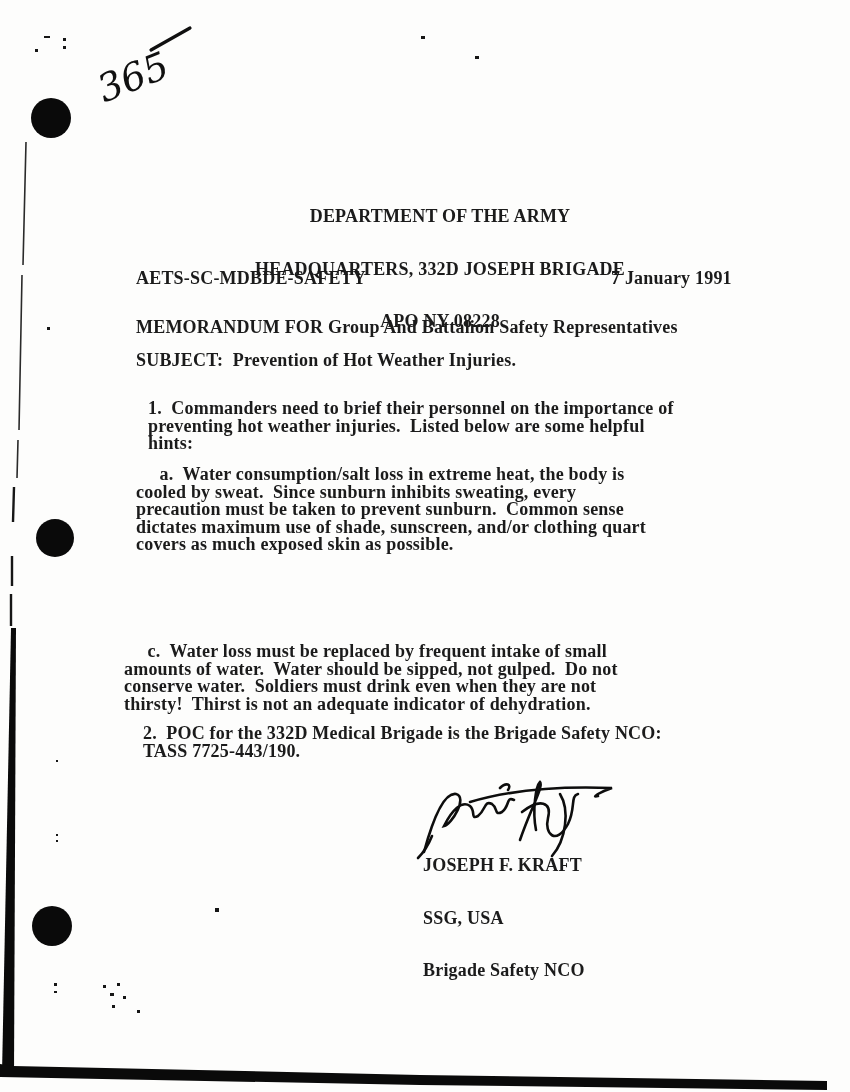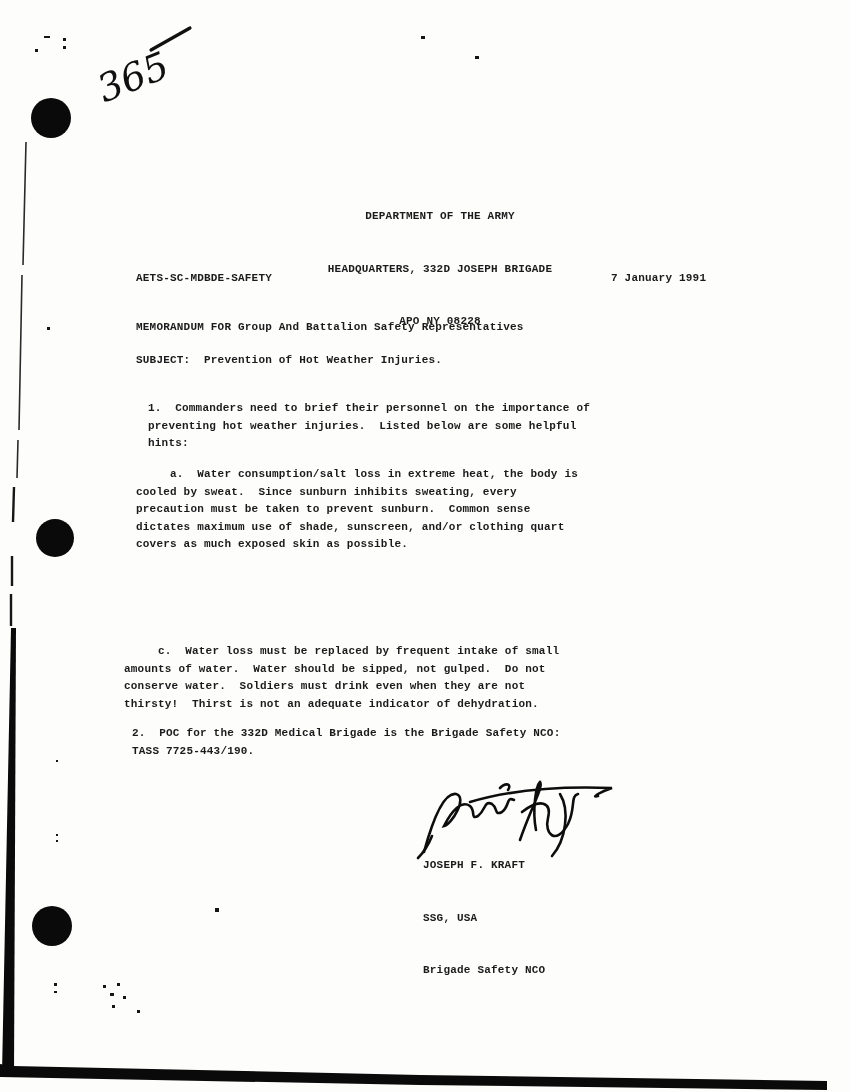--- a/index.html
+++ b/index.html
@@ -8,24 +8,25 @@
     width:850px; height:1092px;
     margin:0 auto;
     background:#fdfdfc;
     overflow:hidden;
     font-family:"Liberation Mono","DejaVu Sans Mono",monospace;
     color:#1b1b1b;
   }
   .txt {
     position:absolute;
     white-space:pre;
-    font-size:11px;
+    font-size:18px;
     line-height:17.5px;
     font-weight:bold;
     letter-spacing:0.2px;
+    font-family:Liberation Serif, serif;
   }
   .center-block { left:35px; width:810px; text-align:center; }
   .artifact { position:absolute; }
   .handwritten-wrap { position:absolute; left:78px; top:20px; width:130px; height:90px; }
   .sig-wrap { position:absolute; left:400px; top:775px; width:240px; height:95px; }
 </style>
 </head>
 <body>
 
 <div class="page">
@@ -88,21 +89,21 @@
 hints:</div>
   <div class="txt" style="left:136px; top:466px;">     a.  Water consumption/salt loss in extreme heat, the body is
 cooled by sweat.  Since sunburn inhibits sweating, every
 precaution must be taken to prevent sunburn.  Common sense
 dictates maximum use of shade, sunscreen, and/or clothing quart
 covers as much exposed skin as possible.</div>
   <div class="txt" style="left:124px; top:643px;">     c.  Water loss must be replaced by frequent intake of small
 amounts of water.  Water should be sipped, not gulped.  Do not
 conserve water.  Soldiers must drink even when they are not
 thirsty!  Thirst is not an adequate indicator of dehydration.</div>
-  <div class="txt" style="left:132px; top:725px;">2.  POC for the 332D Medical Brigade is the Brigade Safety NCO:
+  <div class="txt" style="left:143px; top:725px;">2.  POC for the 332D Medical Brigade is the Brigade Safety NCO:
 TASS 7725-443/190.</div>
 
   <div class="sig-wrap">
     <svg width="240" height="95" viewBox="0 0 240 95">
       <g stroke="#0d0d0d" stroke-width="2.6" fill="none" stroke-linecap="round">
         <path d="M24,77 C30,55 42,17 56,19 C68,22 52,49 44,51 C52,35 62,25 70,31
                  C76,36 70,45 78,41 C86,35 84,25 92,29 C98,33 94,41 102,37 C110,31 106,21 114,25"></path>
         <path d="M100,13 C106,7 112,9 108,15"></path>
         <path d="M120,65 C130,35 144,11 140,7 C136,11 132,35 136,55"></path>
         <path d="M122,37 C140,23 152,27 148,43 C144,59 156,71 168,49 C176,33 170,21 178,19"></path>

